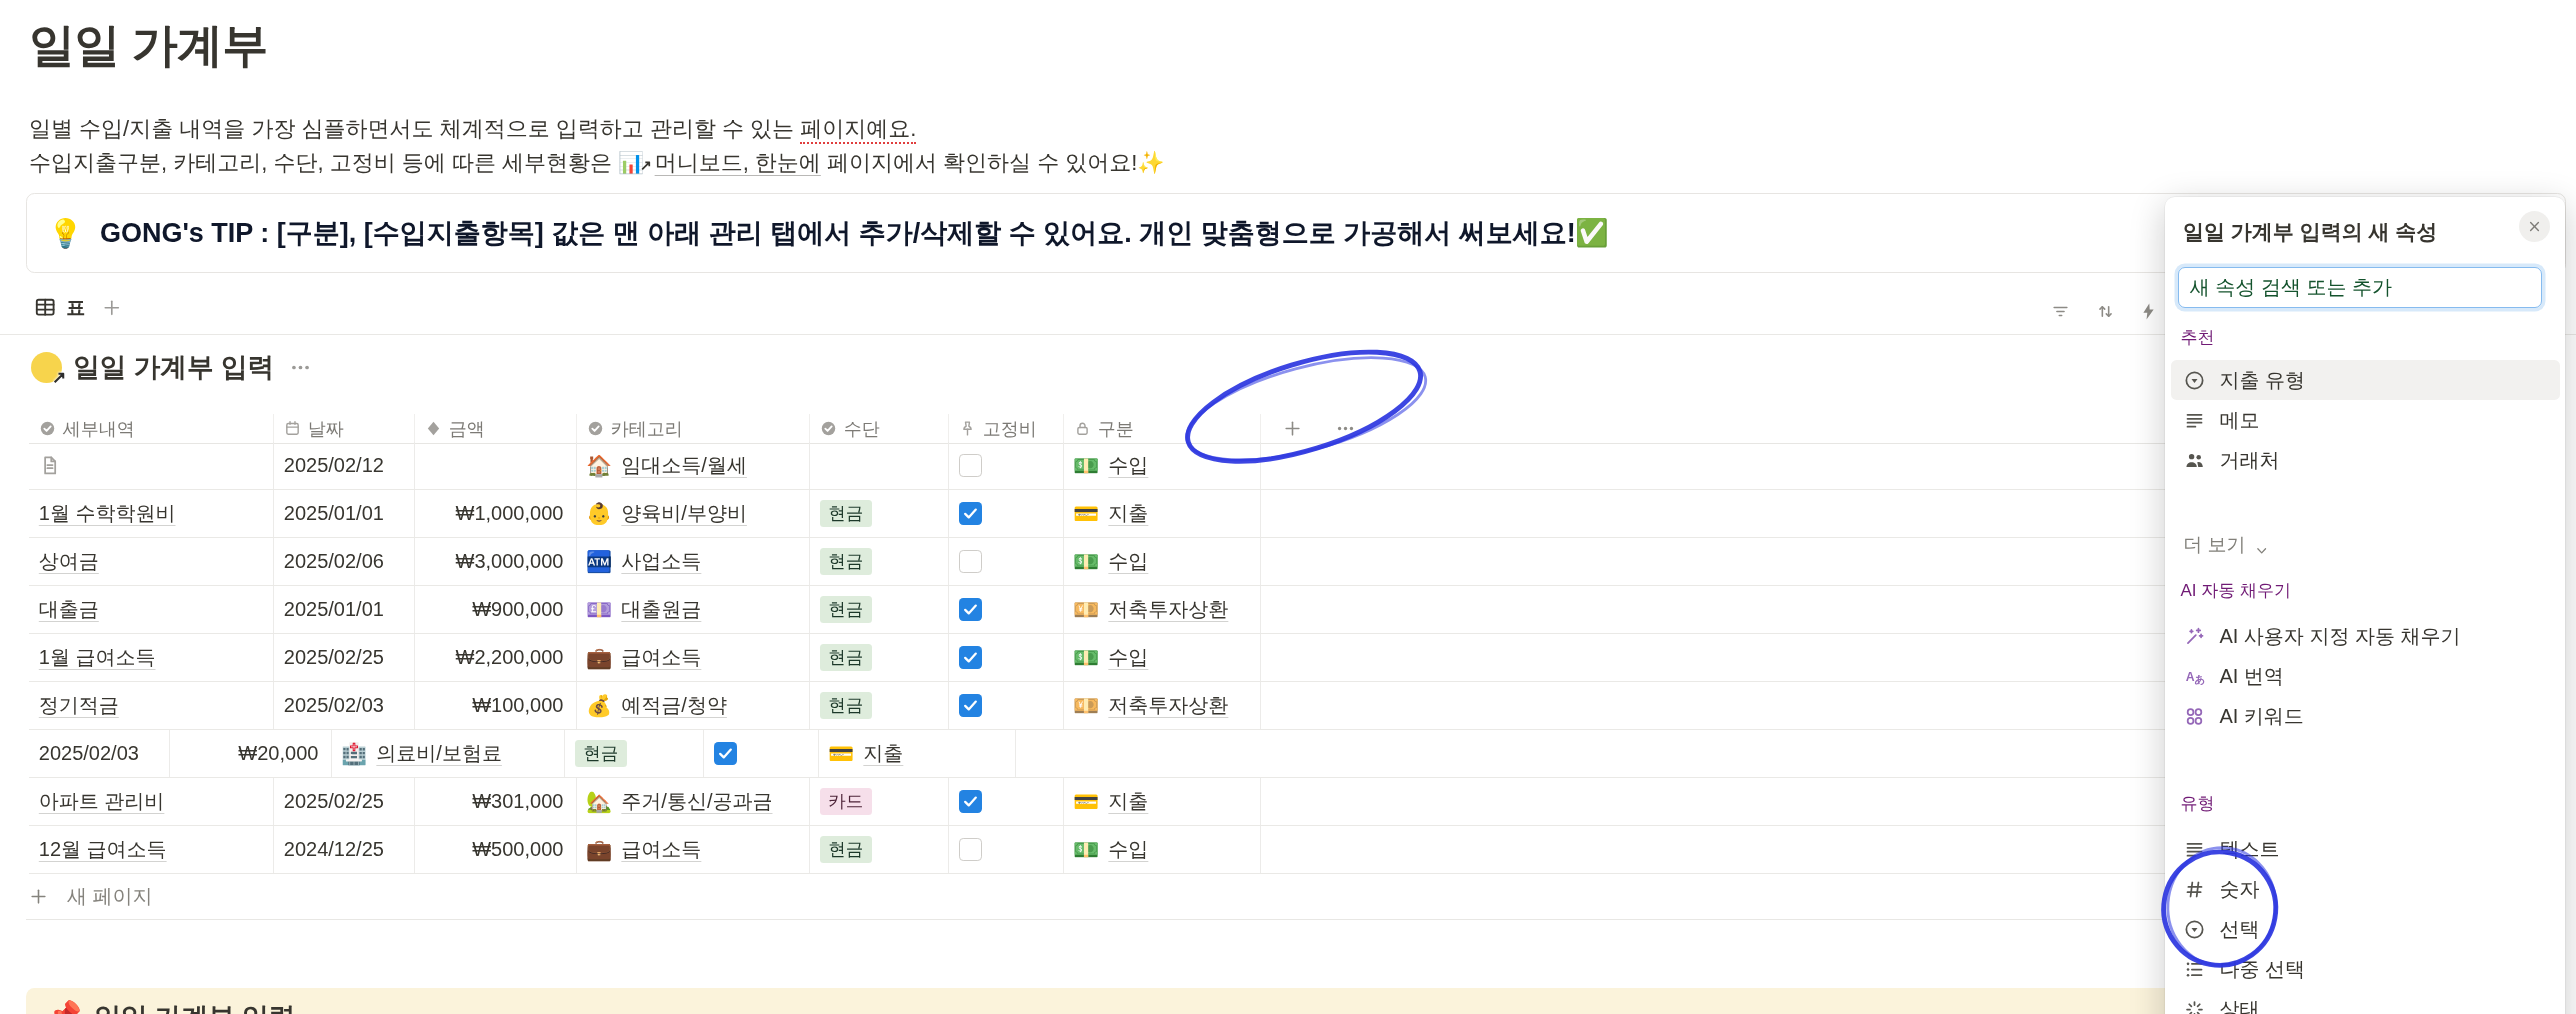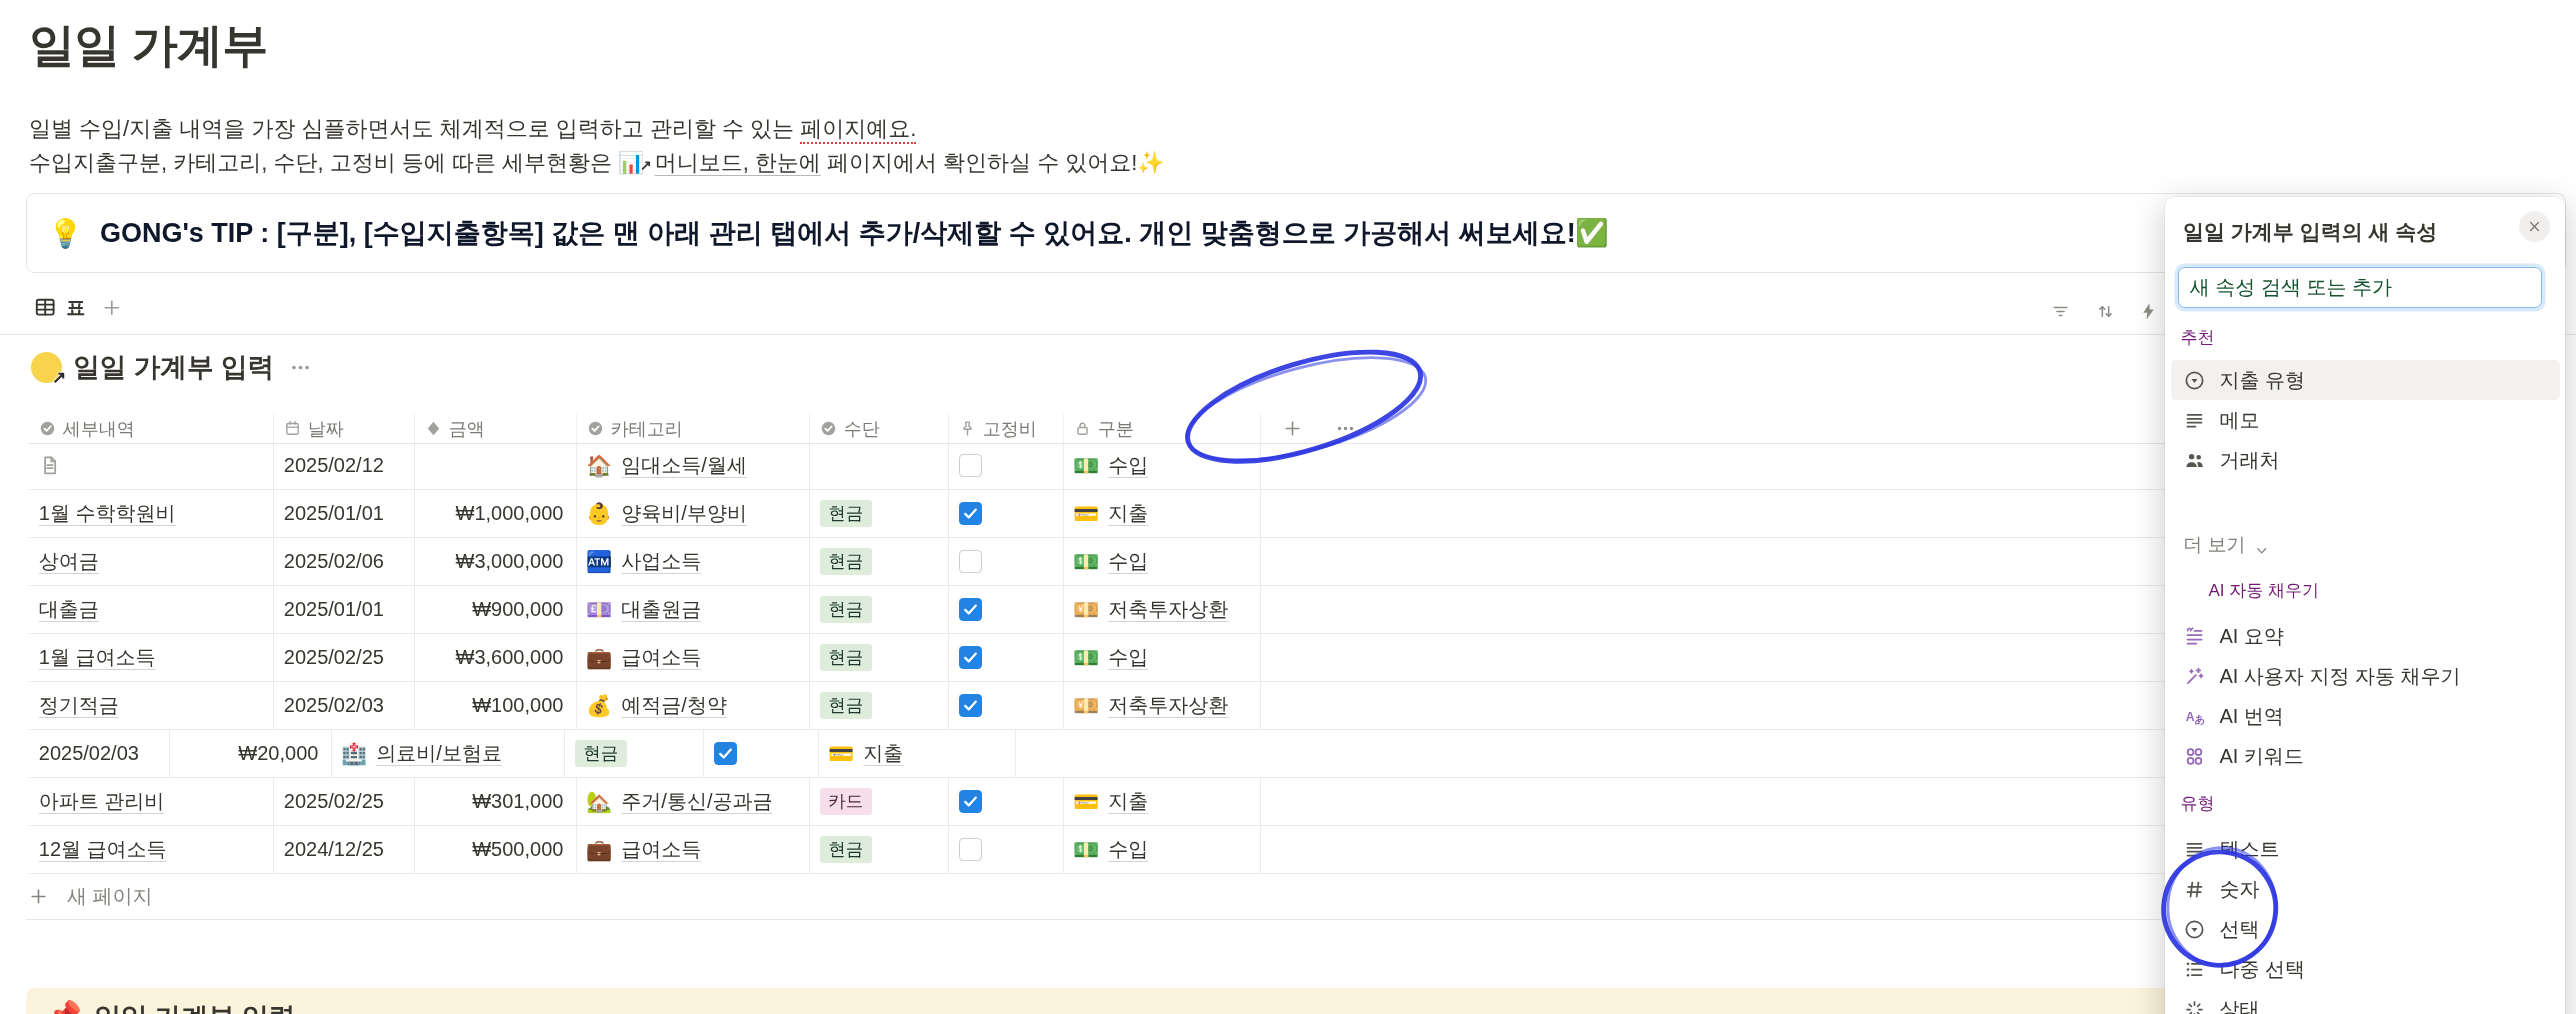--- a/index.html
+++ b/index.html
@@ -346,21 +346,21 @@
         <div class="td filler"></div>
       </div>
       <div class="row">
         <div class="td" style="width:245px">
           <span class="u">1월 급여소득</span>
         </div>
         <div class="td" style="width:141px">
           <span>2025/02/25</span>
         </div>
         <div class="td amount" style="width:162px">
-          <span>₩3,600,000</span>
+          <span>₩2,200,000</span>
         </div>
         <div class="td" style="width:233px">
           <span class="emoji-cell">💼</span>
           <span class="u">급여소득</span>
         </div>
         <div class="td" style="width:139px">
           <span class="tag green">현금</span>
         </div>
         <div class="td" style="width:115px">
           <span class="cb on">
@@ -554,34 +554,22 @@
         </div>
       </div>
     <div class="abs more" style="left:5.6px;top:326px;width:384px;align-items:flex-end;">
       <span>더 보기</span>
       <span class="tb-icon" id="ic-chev">
           <svg width="15.4" height="15.4" viewBox="0 0 24 24">
             <polyline points="6,9 12,15.5 18,9" stroke="#82807a" fill="none" stroke-width="2" stroke-linecap="round" stroke-linejoin="round"></polyline>
           </svg>
         </span>
     </div>
-    <div class="abs p-sec" style="top:382px;margin-left:28px;">AI 자동 채우기</div>
+    <div class="abs p-sec" style="top:382px;">AI 자동 채우기</div>
     <div class="abs p-list" style="top:419px;" id="plist-ai">
-        <div class="item">
-          <span class="icon-slot">
-            <svg width="21" height="21" viewBox="0 0 24 24">
-              <path d="M4 5.2 c0,0 0.5,-2 2.4,-2.4 M7.6 5.2 c0,0 0.5,-2 2.4,-2.4" stroke="#9568B8" fill="none" stroke-width="2" stroke-linecap="round" stroke-linejoin="round"></path>
-              <line x1="12" y1="5.5" x2="20" y2="5.5" stroke="#9568B8" fill="none" stroke-width="2" stroke-linecap="round" stroke-linejoin="round"></line>
-              <line x1="4" y1="10.5" x2="20" y2="10.5" stroke="#9568B8" fill="none" stroke-width="2" stroke-linecap="round" stroke-linejoin="round"></line>
-              <line x1="4" y1="15.5" x2="20" y2="15.5" stroke="#9568B8" fill="none" stroke-width="2" stroke-linecap="round" stroke-linejoin="round"></line>
-              <line x1="4" y1="20.2" x2="14" y2="20.2" stroke="#9568B8" fill="none" stroke-width="2" stroke-linecap="round" stroke-linejoin="round"></line>
-            </svg>
-          </span>
-          <span>AI 요약</span>
-        </div>
         <div class="item">
           <span class="icon-slot">
             <svg width="21" height="21" viewBox="0 0 24 24">
               <line x1="13.5" y1="10.5" x2="4.5" y2="19.5" stroke="#9568B8" fill="none" stroke-width="2" stroke-linecap="round" stroke-linejoin="round"></line>
               <path d="M16.5 3 v4 M14.5 5 h4 M19.5 9.5 v3.4 M17.8 11.2 h3.4 M8.5 4.5 v3 M7 6 h3" stroke="#9568B8" fill="none" stroke-width="2" stroke-linecap="round" stroke-linejoin="round"></path>
             </svg>
           </span>
           <span>AI 사용자 지정 자동 채우기</span>
         </div>
         <div class="item">

